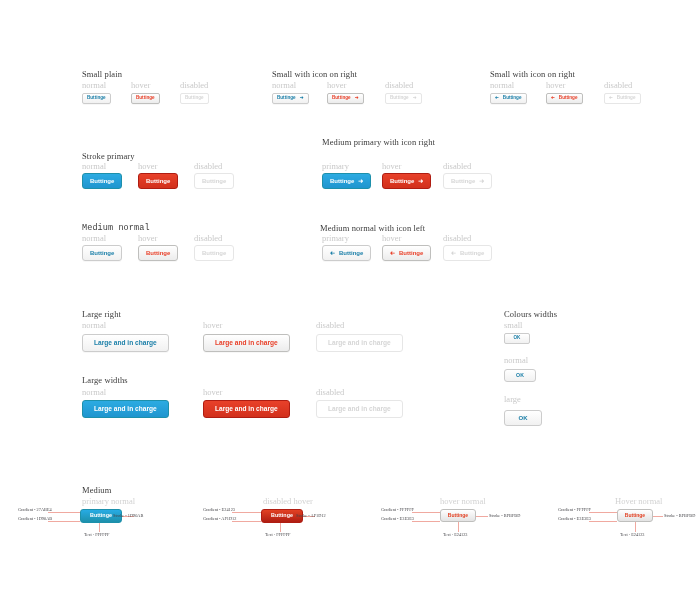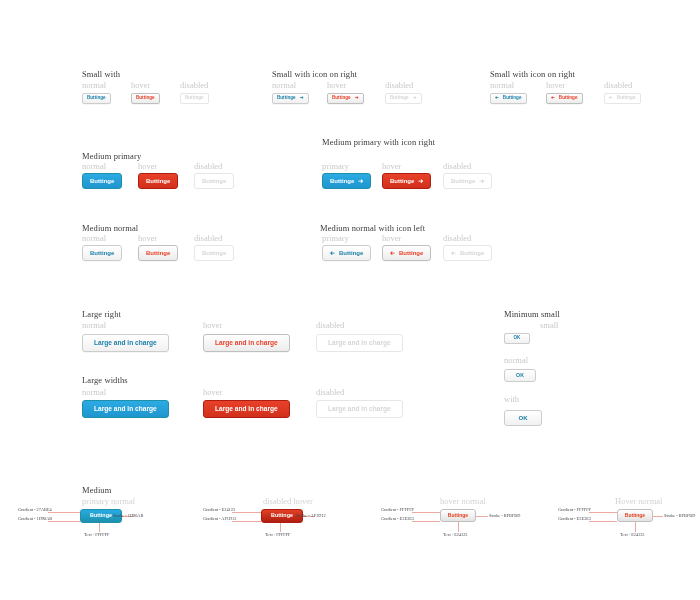--- a/index.html
+++ b/index.html
@@ -138,21 +138,21 @@
     position:absolute;
     background:#f0a9a0;
     width:1px;
   }
 </style>
 </head>
 <body>
 
 <div class="canvas">
 
-  <div class="grp-title" style="left:82px;top:69px;">Small with</div>
+  <div class="grp-title" style="left:82px;top:69px;">Small plain</div>
   <div class="state-label" style="left:82px;top:80px;">normal</div>
   <div class="state-label" style="left:131px;top:80px;">hover</div>
   <div class="state-label" style="left:180px;top:80px;">disabled</div>
   <button class="btn sz-small v-plain" style="left:82px;top:93px;">Buttinge</button>
   <button class="btn sz-small v-plain-hover" style="left:131px;top:93px;">Buttinge</button>
   <button class="btn sz-small v-disabled" style="left:180px;top:93px;">Buttinge</button>
 
   <div class="grp-title" style="left:272px;top:69px;">Small with icon on right</div>
   <div class="state-label" style="left:272px;top:80px;">normal</div>
   <div class="state-label" style="left:327px;top:80px;">hover</div>
@@ -180,21 +180,21 @@
     </button>
   <button class="btn sz-small v-plain-hover ic-left" style="left:546px;top:93px;">
       <span class="ic" style="transform:scaleX(-1);">➜</span>
       <span>Buttinge</span>
     </button>
   <button class="btn sz-small v-disabled ic-left" style="left:604px;top:93px;">
       <span class="ic" style="transform:scaleX(-1);">➜</span>
       <span>Buttinge</span>
     </button>
 
-  <div class="grp-title" style="left:82px;top:151px;">Medium primary</div>
+  <div class="grp-title" style="left:82px;top:151px;">Stroke primary</div>
   <div class="state-label" style="left:82px;top:161px;">normal</div>
   <div class="state-label" style="left:138px;top:161px;">hover</div>
   <div class="state-label" style="left:194px;top:161px;">disabled</div>
   <button class="btn sz-medium v-primary" style="left:82px;top:173px;">Buttinge</button>
   <button class="btn sz-medium v-primary-hover" style="left:138px;top:173px;">Buttinge</button>
   <button class="btn sz-medium v-primary-disabled" style="left:194px;top:173px;">Buttinge</button>
 
   <div class="grp-title" style="left:322px;top:137px;">Medium primary with icon right</div>
   <div class="state-label" style="left:322px;top:161px;">primary</div>
   <div class="state-label" style="left:382px;top:161px;">hover</div>
@@ -205,21 +205,21 @@
     </button>
   <button class="btn sz-medium v-primary-hover ic-right" style="left:382px;top:173px;">
       <span>Buttinge</span>
       <span class="ic">➜</span>
     </button>
   <button class="btn sz-medium v-primary-disabled ic-right" style="left:443px;top:173px;">
       <span>Buttinge</span>
       <span class="ic">➜</span>
     </button>
 
-  <div class="grp-title" style="left:82px;top:223px;">Medium normal</div>
+  <div class="grp-title" style="left:82px;top:223px;font-family:Liberation Mono, monospace;">Medium normal</div>
   <div class="state-label" style="left:82px;top:233px;">normal</div>
   <div class="state-label" style="left:138px;top:233px;">hover</div>
   <div class="state-label" style="left:194px;top:233px;">disabled</div>
   <button class="btn sz-medium v-plain" style="left:82px;top:245px;">Buttinge</button>
   <button class="btn sz-medium v-plain-hover" style="left:138px;top:245px;">Buttinge</button>
   <button class="btn sz-medium v-disabled" style="left:194px;top:245px;">Buttinge</button>
 
   <div class="grp-title" style="left:320px;top:223px;">Medium normal with icon left</div>
   <div class="state-label" style="left:322px;top:233px;">primary</div>
   <div class="state-label" style="left:382px;top:233px;">hover</div>
@@ -246,26 +246,26 @@
   <button class="btn sz-large v-disabled" style="left:316px;top:334px;">Large and in charge</button>
 
   <div class="grp-title" style="left:82px;top:375px;">Large widths</div>
   <div class="state-label" style="left:82px;top:387px;">normal</div>
   <div class="state-label" style="left:203px;top:387px;">hover</div>
   <div class="state-label" style="left:316px;top:387px;">disabled</div>
   <button class="btn sz-large v-primary" style="left:82px;top:400px;">Large and in charge</button>
   <button class="btn sz-large v-primary-hover" style="left:203px;top:400px;">Large and in charge</button>
   <button class="btn sz-large v-primary-disabled" style="left:316px;top:400px;">Large and in charge</button>
 
-  <div class="grp-title" style="left:504px;top:309px;">Minimum small</div>
-  <div class="state-label" style="left:504px;top:320px;margin-left:36px;">small</div>
+  <div class="grp-title" style="left:504px;top:309px;">Colours widths</div>
+  <div class="state-label" style="left:504px;top:320px;">small</div>
   <button class="ok-btn ok-small" style="left:504px;top:333px;">OK</button>
   <div class="state-label" style="left:504px;top:355px;">normal</div>
   <button class="ok-btn ok-normal" style="left:504px;top:369px;">OK</button>
-  <div class="state-label" style="left:504px;top:394px;">with</div>
+  <div class="state-label" style="left:504px;top:394px;">large</div>
   <button class="ok-btn ok-large" style="left:504px;top:410px;">OK</button>
 
   <div class="grp-title" style="left:82px;top:485px;">Medium</div>
 
   <div class="colour-heading" style="left:82px;top:496px;">primary normal</div>
   <div class="swatch" style="left:80px;top:509px;width:42px;height:14px;background:linear-gradient(to bottom,#27ABE4 0%,#1D90AB 100%);border-color:#1D90AB;color:#FFFFFF;font-size:5.4px;">Buttinge</div>
   <div class="lead" style="left:48px;top:512px;width:32px;"></div>
   <div class="ann" style="left:18px;top:507px;">Gradient - 27ABE4</div>
   <div class="lead" style="left:48px;top:521px;width:32px;"></div>
   <div class="ann" style="left:18px;top:516px;">Gradient - 1D90AB</div>

